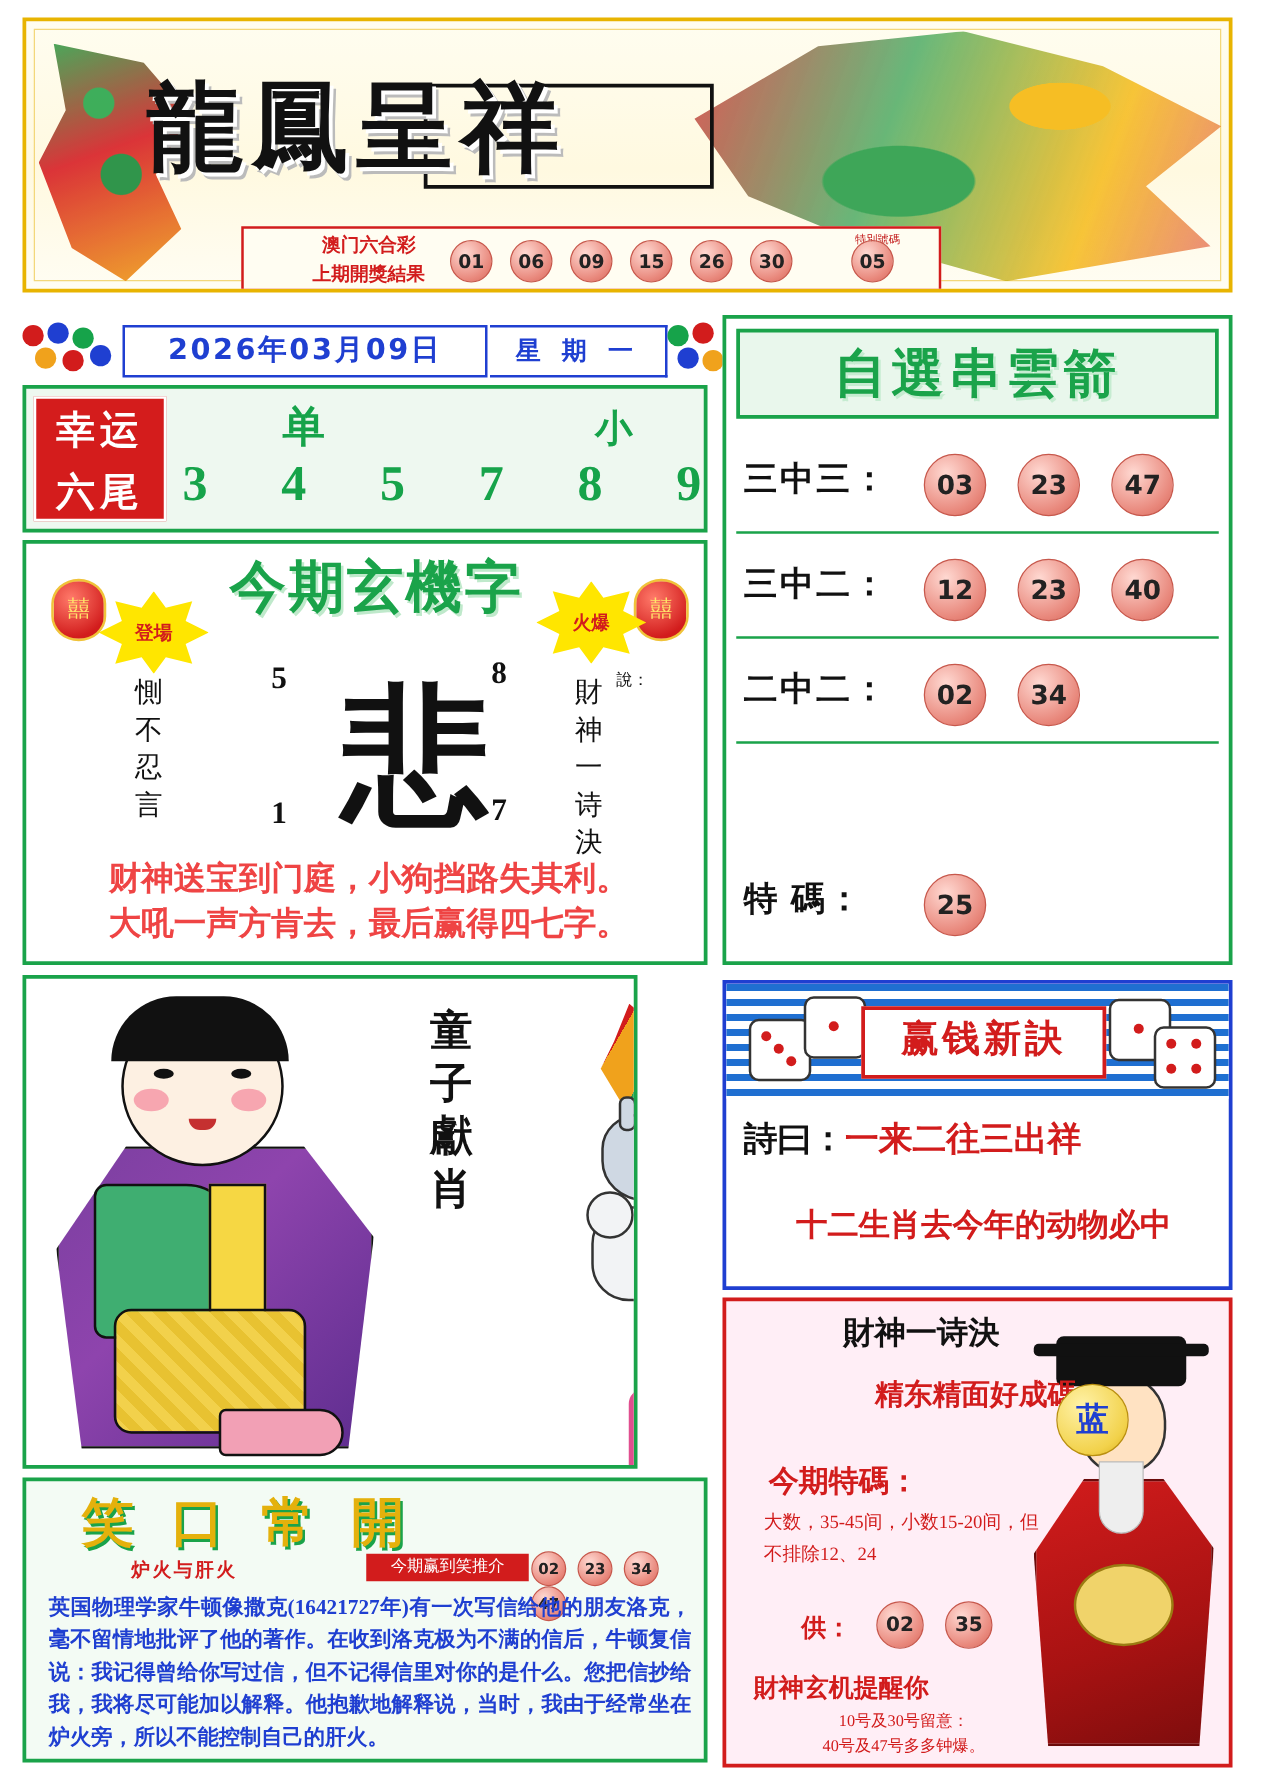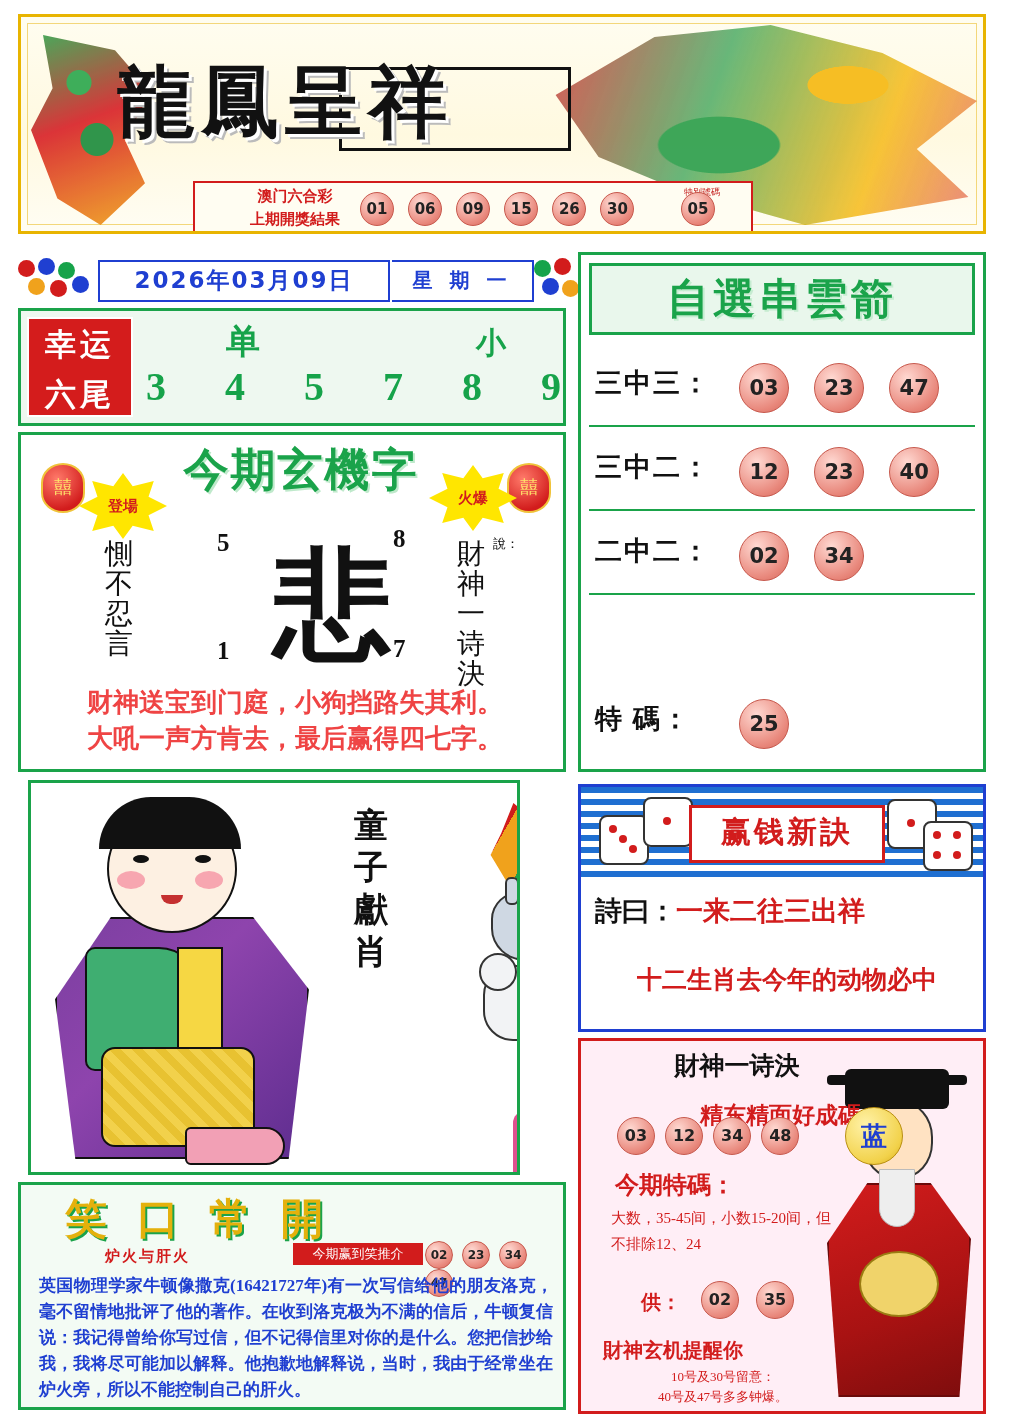--- a/index.html
+++ b/index.html
@@ -124,31 +124,31 @@
     clip-path:polygon(50% 0%,61% 20%,85% 12%,79% 36%,100% 50%,79% 64%,85% 88%,61% 80%,50% 100%,39% 80%,15% 88%,21% 64%,0 50%,21% 36%,15% 12%,39% 20%);
     color:#d21c1c;font-size:15px;font-weight:bold;text-align:center;line-height:66px;
   }
   .big-char{
     position:absolute;left:232px;top:106px;width:160px;height:130px;
     font-size:118px;font-weight:bold;color:#111;text-align:center;line-height:130px;
     font-family:"Liberation Serif",serif;
   }
   .corner-num{position:absolute;font-size:25px;font-weight:bold;color:#111;font-family:"Liberation Serif",serif;}
   .side-v{
-    position:absolute;font-size:28px;color:#111;line-height:30px;width:28px;text-align:center;
+    position:absolute;font-size:22px;color:#111;line-height:30px;width:28px;text-align:center;
     font-family:"Liberation Serif",serif;
   }
   .poem{
     position:absolute;left:22px;top:250px;width:504px;text-align:center;
     font-size:26px;color:#ef4444;line-height:36px;font-family:"Liberation Serif",serif;font-weight:bold;
   }
 
   
   .picture{
-    position:absolute;left:28px;top:780px;width:492px;height:395px;
+    position:absolute;left:18px;top:780px;width:492px;height:395px;
     border:3px solid #1aa34a;background:#fff;box-sizing:border-box;overflow:hidden;
   }
   .boy{
     position:absolute;left:24px;top:14px;width:260px;height:360px;
   }
   .boy .head{
     position:absolute;left:52px;top:8px;width:126px;height:124px;border-radius:50%;
     background:#fdf0e2;border:2px solid #111;
   }
   .boy .hair{
@@ -520,26 +520,20 @@
   <div class="god">
     <div class="caishen">
       <div class="robe2"></div>
       <div class="belly"></div>
       <div class="cface"></div>
       <div class="beard"></div>
       <div class="chat"></div>
     </div>
     <div class="god-t1">財神一诗決</div>
     <div class="god-t2">精东精面好成碼</div>
-    <div class="god-balls">
-      <span class="ball">03</span>
-      <span class="ball">12</span>
-      <span class="ball">34</span>
-      <span class="ball">48</span>
-    </div>
     <div class="blue-circle">蓝</div>
     <div class="god-t3">今期特碼：</div>
     <div class="god-note">大数，35-45间，小数15-20间，但不排除12、24</div>
     <div class="god-gong">供：</div>
     <div class="god-gong-balls">
       <span class="ball">02</span>
       <span class="ball">35</span>
     </div>
     <div class="god-t4">財神玄机提醒你</div>
     <div class="god-foot">

